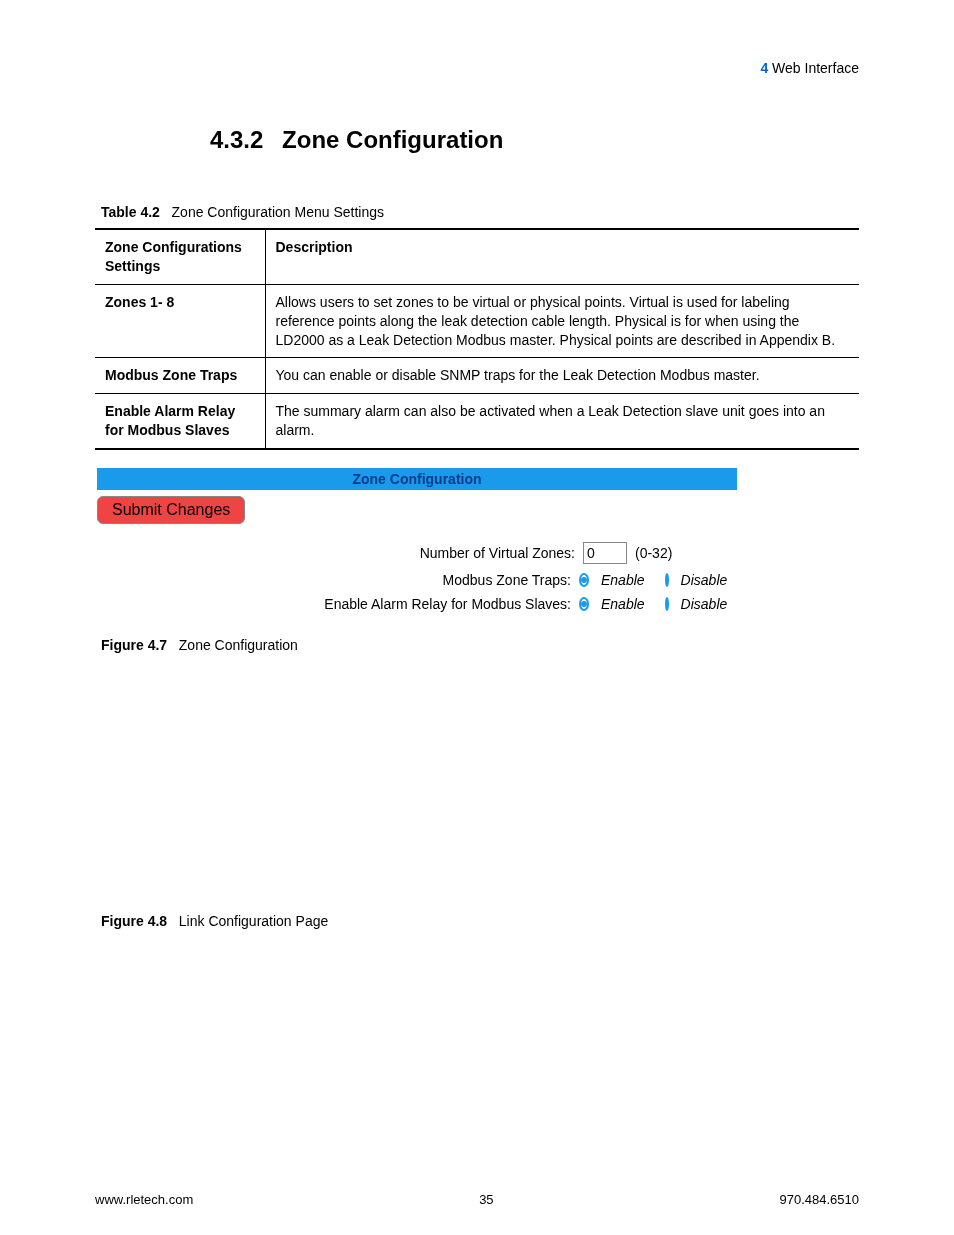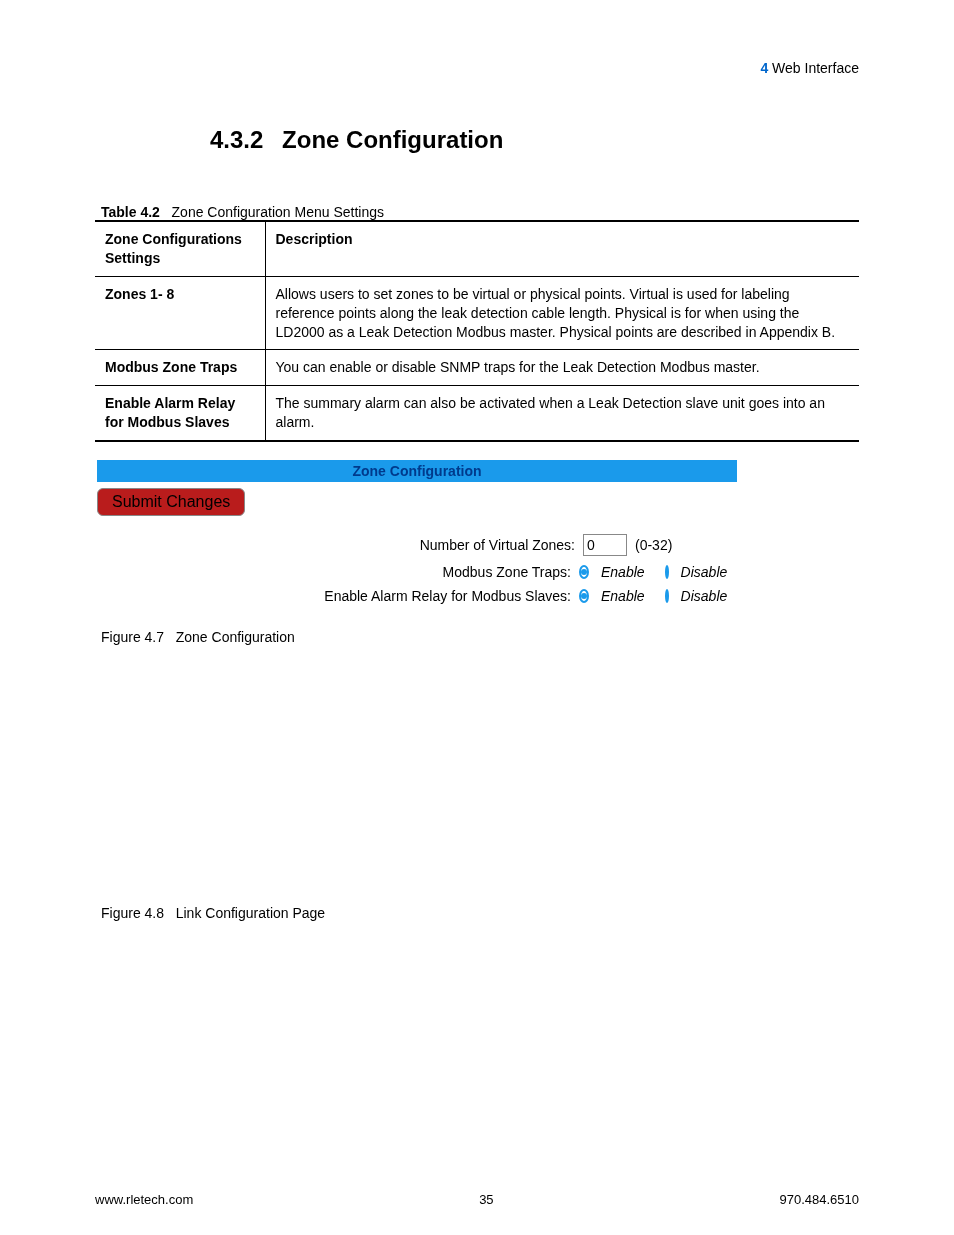--- a/index.html
+++ b/index.html
@@ -29,20 +29,21 @@
       font-size: 24px;
       font-weight: bold;
       margin-left: 115px;
       margin-bottom: 50px;
     }
     h2.section-heading .num {
       margin-right: 12px;
     }
     .table-caption {
       font-size: 14px;
+      margin-bottom: 8px;
       margin-left: 6px;
     }
     .table-caption .bold {
       font-weight: bold;
     }
     table.settings {
       width: 100%;
       border-collapse: collapse;
       margin-bottom: 18px;
     }
@@ -87,21 +88,21 @@
       color: #003a8c;
       font-weight: bold;
       text-align: center;
       padding: 3px 0;
       font-size: 14px;
       width: 640px;
       margin-left: 2px;
       margin-bottom: 6px;
     }
     .submit-btn {
-      background: #b91c1c;
+      background: #ef4444;
       border: 1px solid #888;
       border-radius: 6px;
       padding: 4px 14px;
       font-size: 16px;
       font-family: Arial, sans-serif;
       cursor: pointer;
       margin-left: 2px;
       margin-bottom: 18px;
     }
     .form-rows {
@@ -157,21 +158,21 @@
       font-size: 14px;
       margin-right: 8px;
     }
     .figure-caption {
       font-size: 14px;
       margin-bottom: 260px;
       margin-left: 6px;
       margin-top: 10px;
     }
     .figure-caption .bold {
-      font-weight: normal;
+      font-weight: bold;
     }
     .figure-caption.fig2 {
       margin-bottom: 0;
     }
     .footer {
       position: absolute;
       bottom: 28px;
       left: 95px;
       right: 95px;
       display: flex;

